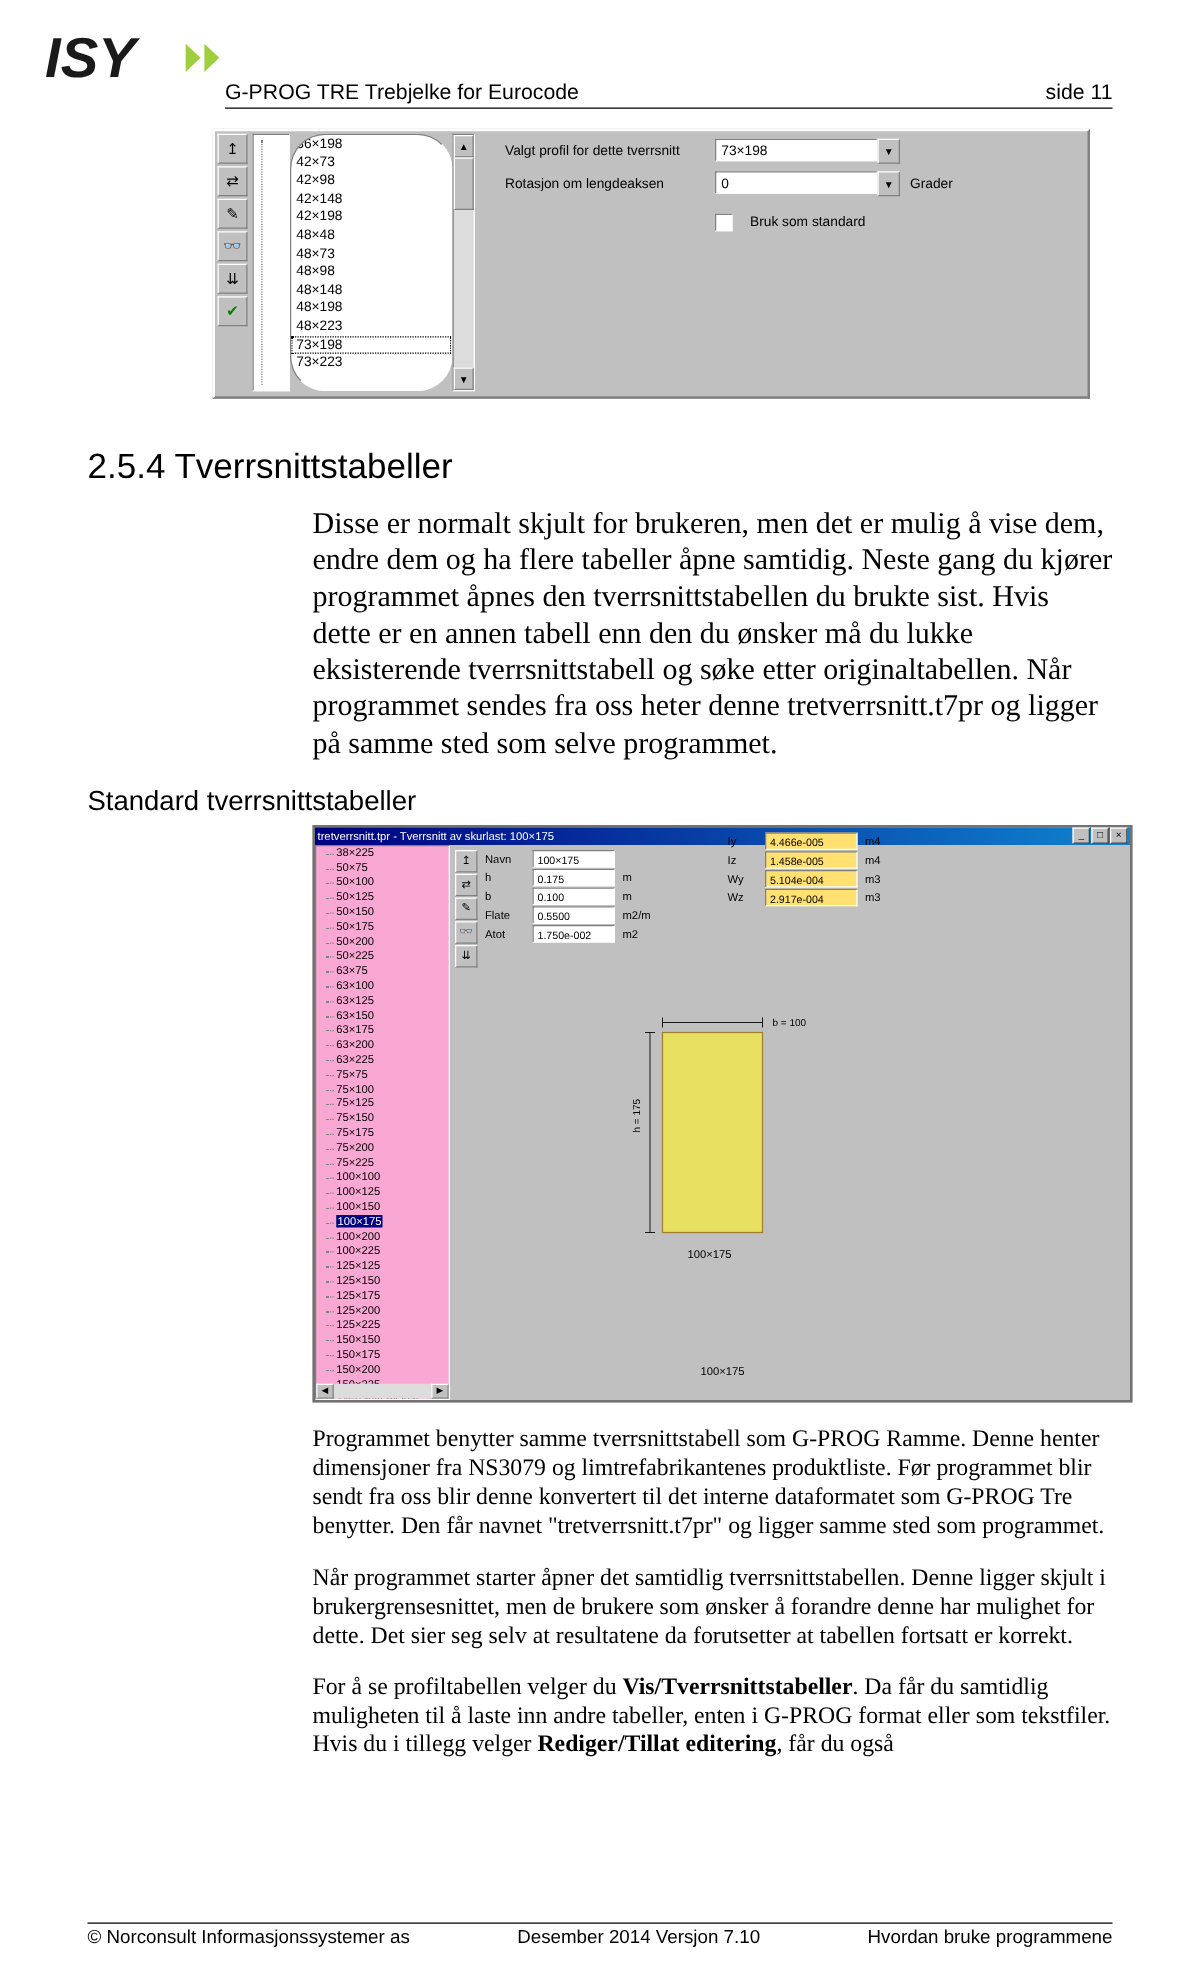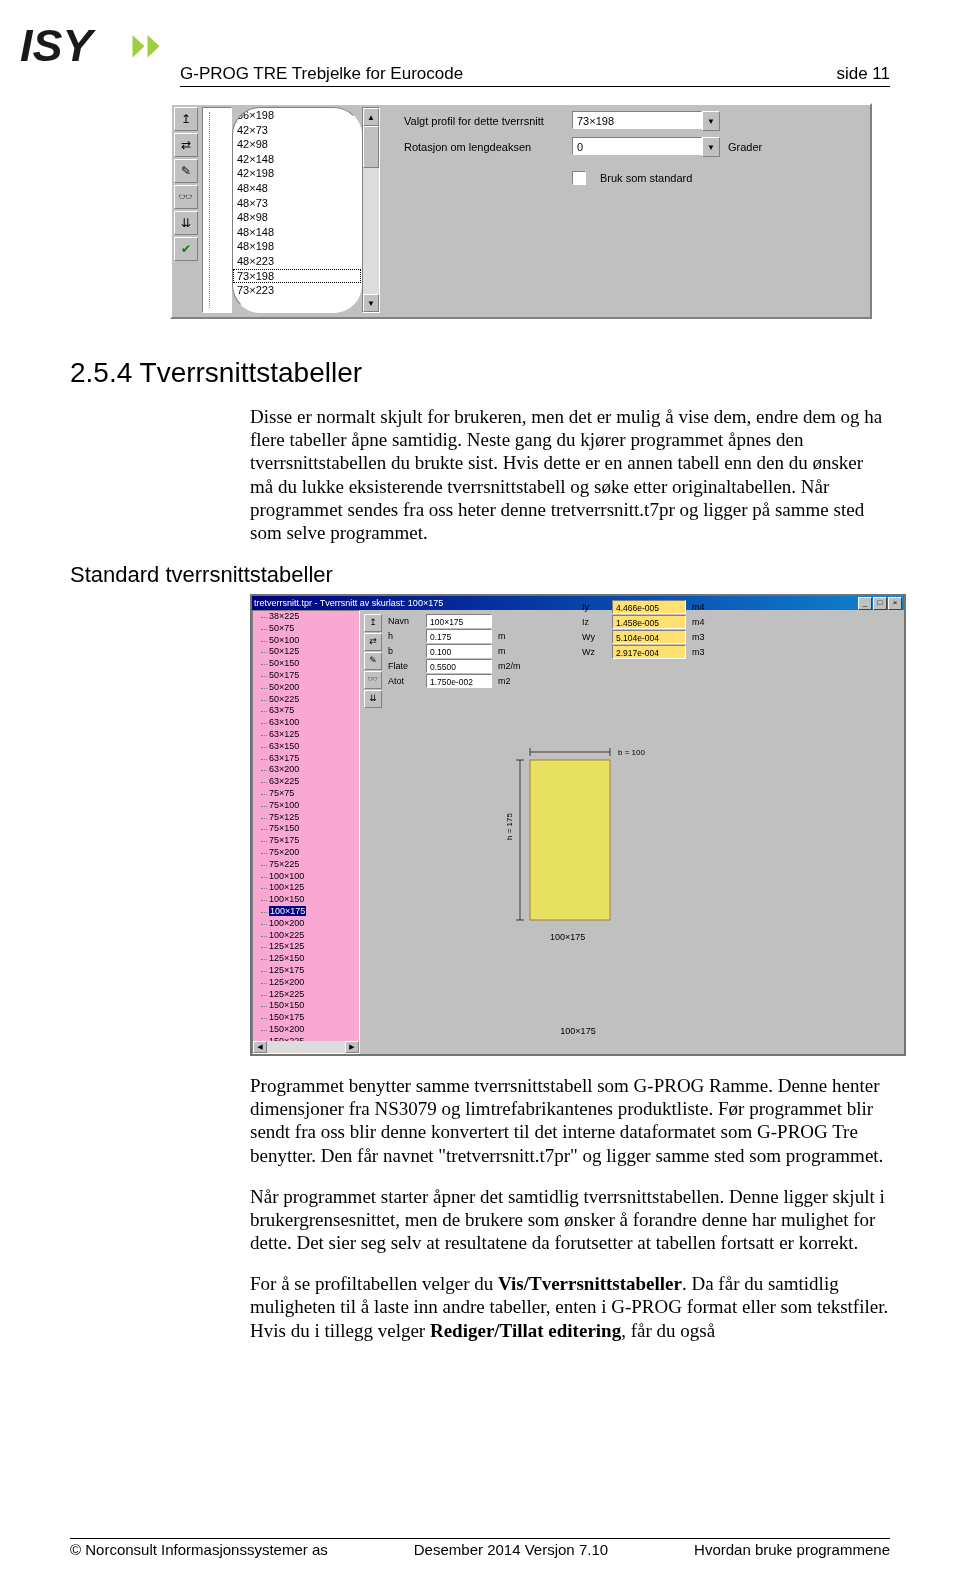--- a/index.html
+++ b/index.html
@@ -13,21 +13,21 @@
     width: 960px;
     min-height: 1586px;
     position: relative;
     box-sizing: border-box;
     padding: 30px 70px 60px 70px;
     margin: 0 auto;
   }
   
   .logo {
     position: absolute;
-    left: 20px;
+    left: 36px;
     top: 20px;
     width: 150px;
     height: 60px;
   }
   .logo svg { width: 100%; height: 100%; }
   .header-line {
     border-bottom: 1px solid #000;
     display: flex;
     justify-content: space-between;
     align-items: baseline;
@@ -199,21 +199,21 @@
   }
   
   .section-num {
     font-family: Arial, Helvetica, sans-serif;
     font-size: 28px;
     margin-top: 38px;
     margin-bottom: 16px;
   }
   .para-block {
     margin-left: 180px;
-    font-size: 19px;
+    font-size: 24px;
     line-height: 1.22;
   }
   .sidehead {
     font-family: Liberation Sans, sans-serif;
     font-size: 22px;
     margin-top: 18px;
     margin-bottom: 6px;
   }
   
   .shot2 {

